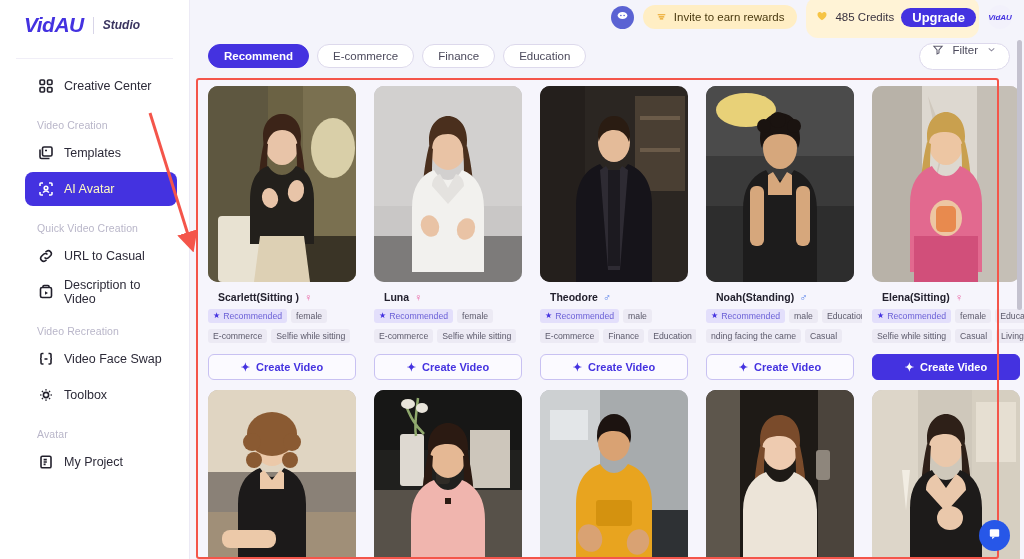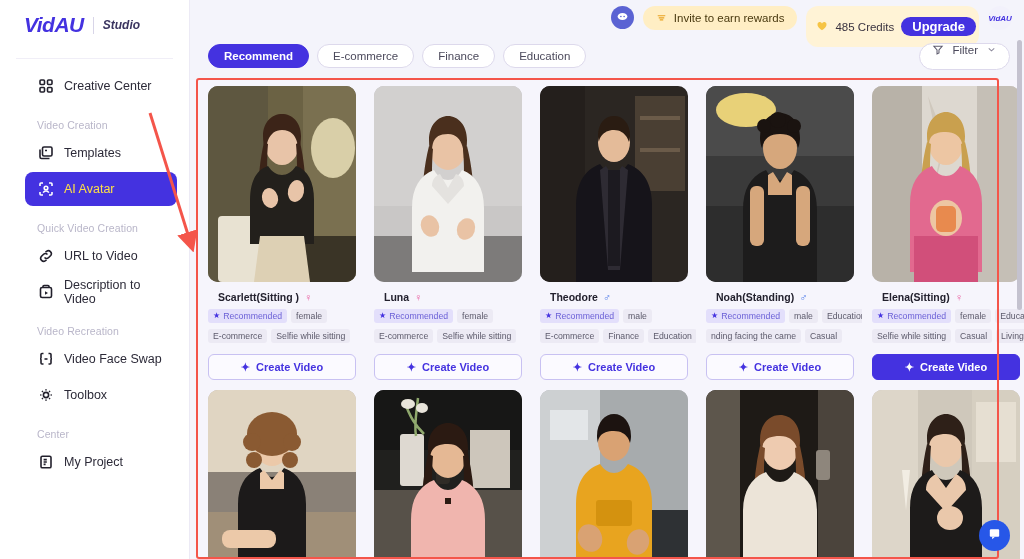--- a/index.html
+++ b/index.html
@@ -57,31 +57,31 @@
     height: 34px;
     padding: 0 12px;
     border-radius: 8px;
     color: #2c2a38;
     font-size: 12.5px;
     cursor: pointer;
     margin-bottom: 2px;
   }
   .nav-item.active {
     background: #4432e0;
-    color: #fde047;
+    color: #fef9c3;
   }
   .nav-item.active .ic svg { stroke: #ffffff; fill: none; }
   .ic { width: 17px; height: 17px; flex: 0 0 17px; display:flex; align-items:center; justify-content:center; }
   .ic svg { width: 16px; height: 16px; stroke: #22202c; fill: none; stroke-width: 1.6; }
 
   
   .topbar {
-    position: absolute; left: 190px; top: 6px;
+    position: absolute; left: 190px; top: 0;
     width: 834px; height: 34px;
-    display: flex; justify-content: flex-end;
+    display: flex; align-items: center; justify-content: flex-end;
     padding-right: 12px;
     gap: 9px;
     z-index: 4;
   }
   .discord-btn {
     width: 23px; height: 23px; border-radius: 50%;
     background: #5b63d3;
     display: flex; align-items: center; justify-content: center;
     cursor: pointer;
   }
@@ -329,21 +329,21 @@
 
       <div class="nav-group-label">Quick Video Creation</div>
 
       <div class="nav-item">
         <span class="ic">
           <svg viewBox="0 0 16 16">
               <path d="M6.5 9.5a3 3 0 0 0 4.2 0l2-2a3 3 0 0 0-4.2-4.2l-1 1"></path>
               <path d="M9.5 6.5a3 3 0 0 0-4.2 0l-2 2a3 3 0 0 0 4.2 4.2l1-1"></path>
             </svg>
         </span>
-        <span>URL to Video</span>
+        <span>URL to Casual</span>
       </div>
 
       <div class="nav-item">
         <span class="ic">
           <svg viewBox="0 0 16 16">
               <path d="M5 3.5V2.5a1 1 0 0 1 1-1h4a1 1 0 0 1 1 1v1"></path>
               <rect x="2.5" y="3.5" width="11" height="10" rx="1.6"></rect>
               <path d="M7 7.2l3 1.8-3 1.8z" fill="#22202c" stroke="none"></path>
             </svg>
         </span>
@@ -366,21 +366,21 @@
       <div class="nav-item">
         <span class="ic">
           <svg viewBox="0 0 16 16">
               <circle cx="8" cy="8" r="2.6"></circle>
               <path d="M8 2.2v1.2M8 12.6v1.2M2.2 8h1.2M12.6 8h1.2M4 4l.9.9M11.1 11.1l.9.9M12 4l-.9.9M4.9 11.1L4 12"></path>
             </svg>
         </span>
         <span>Toolbox</span>
       </div>
 
-      <div class="nav-group-label">Center</div>
+      <div class="nav-group-label">Avatar</div>
 
       <div class="nav-item">
         <span class="ic">
           <svg viewBox="0 0 16 16">
               <rect x="3" y="2.2" width="10" height="11.6" rx="1.4"></rect>
               <path d="M5.6 5.6h3.2M5.6 8h3.2M5.6 10.4h2"></path>
             </svg>
         </span>
         <span>My Project</span>
       </div>

